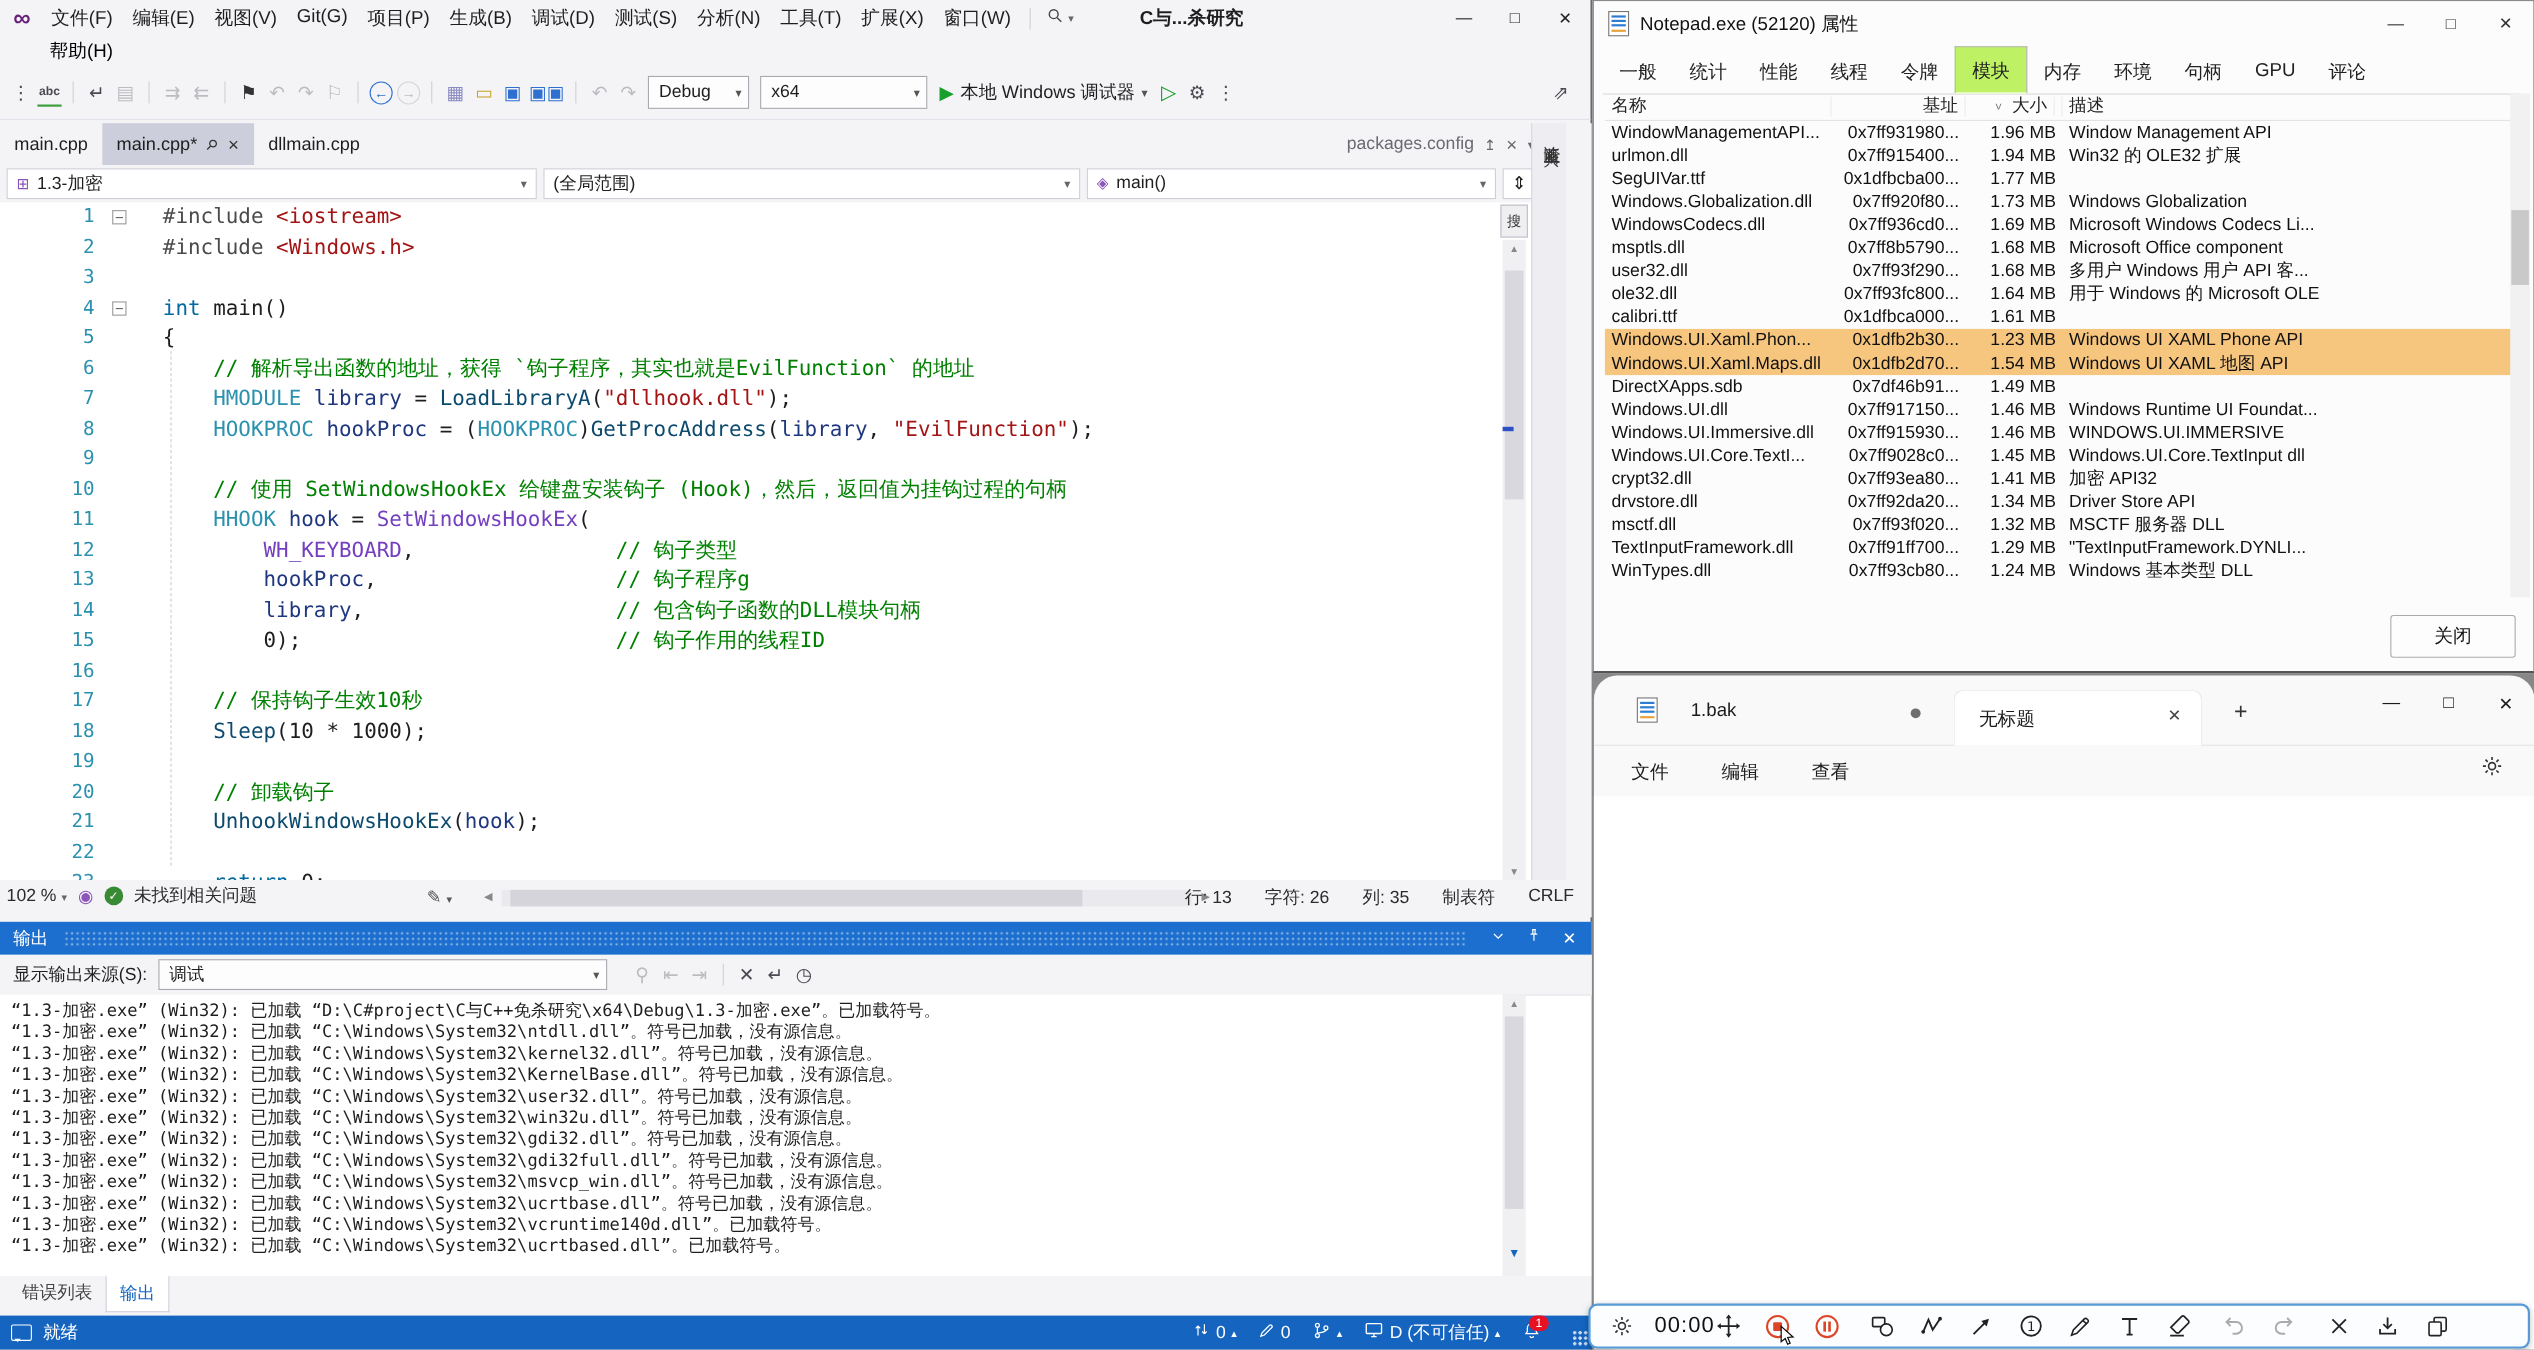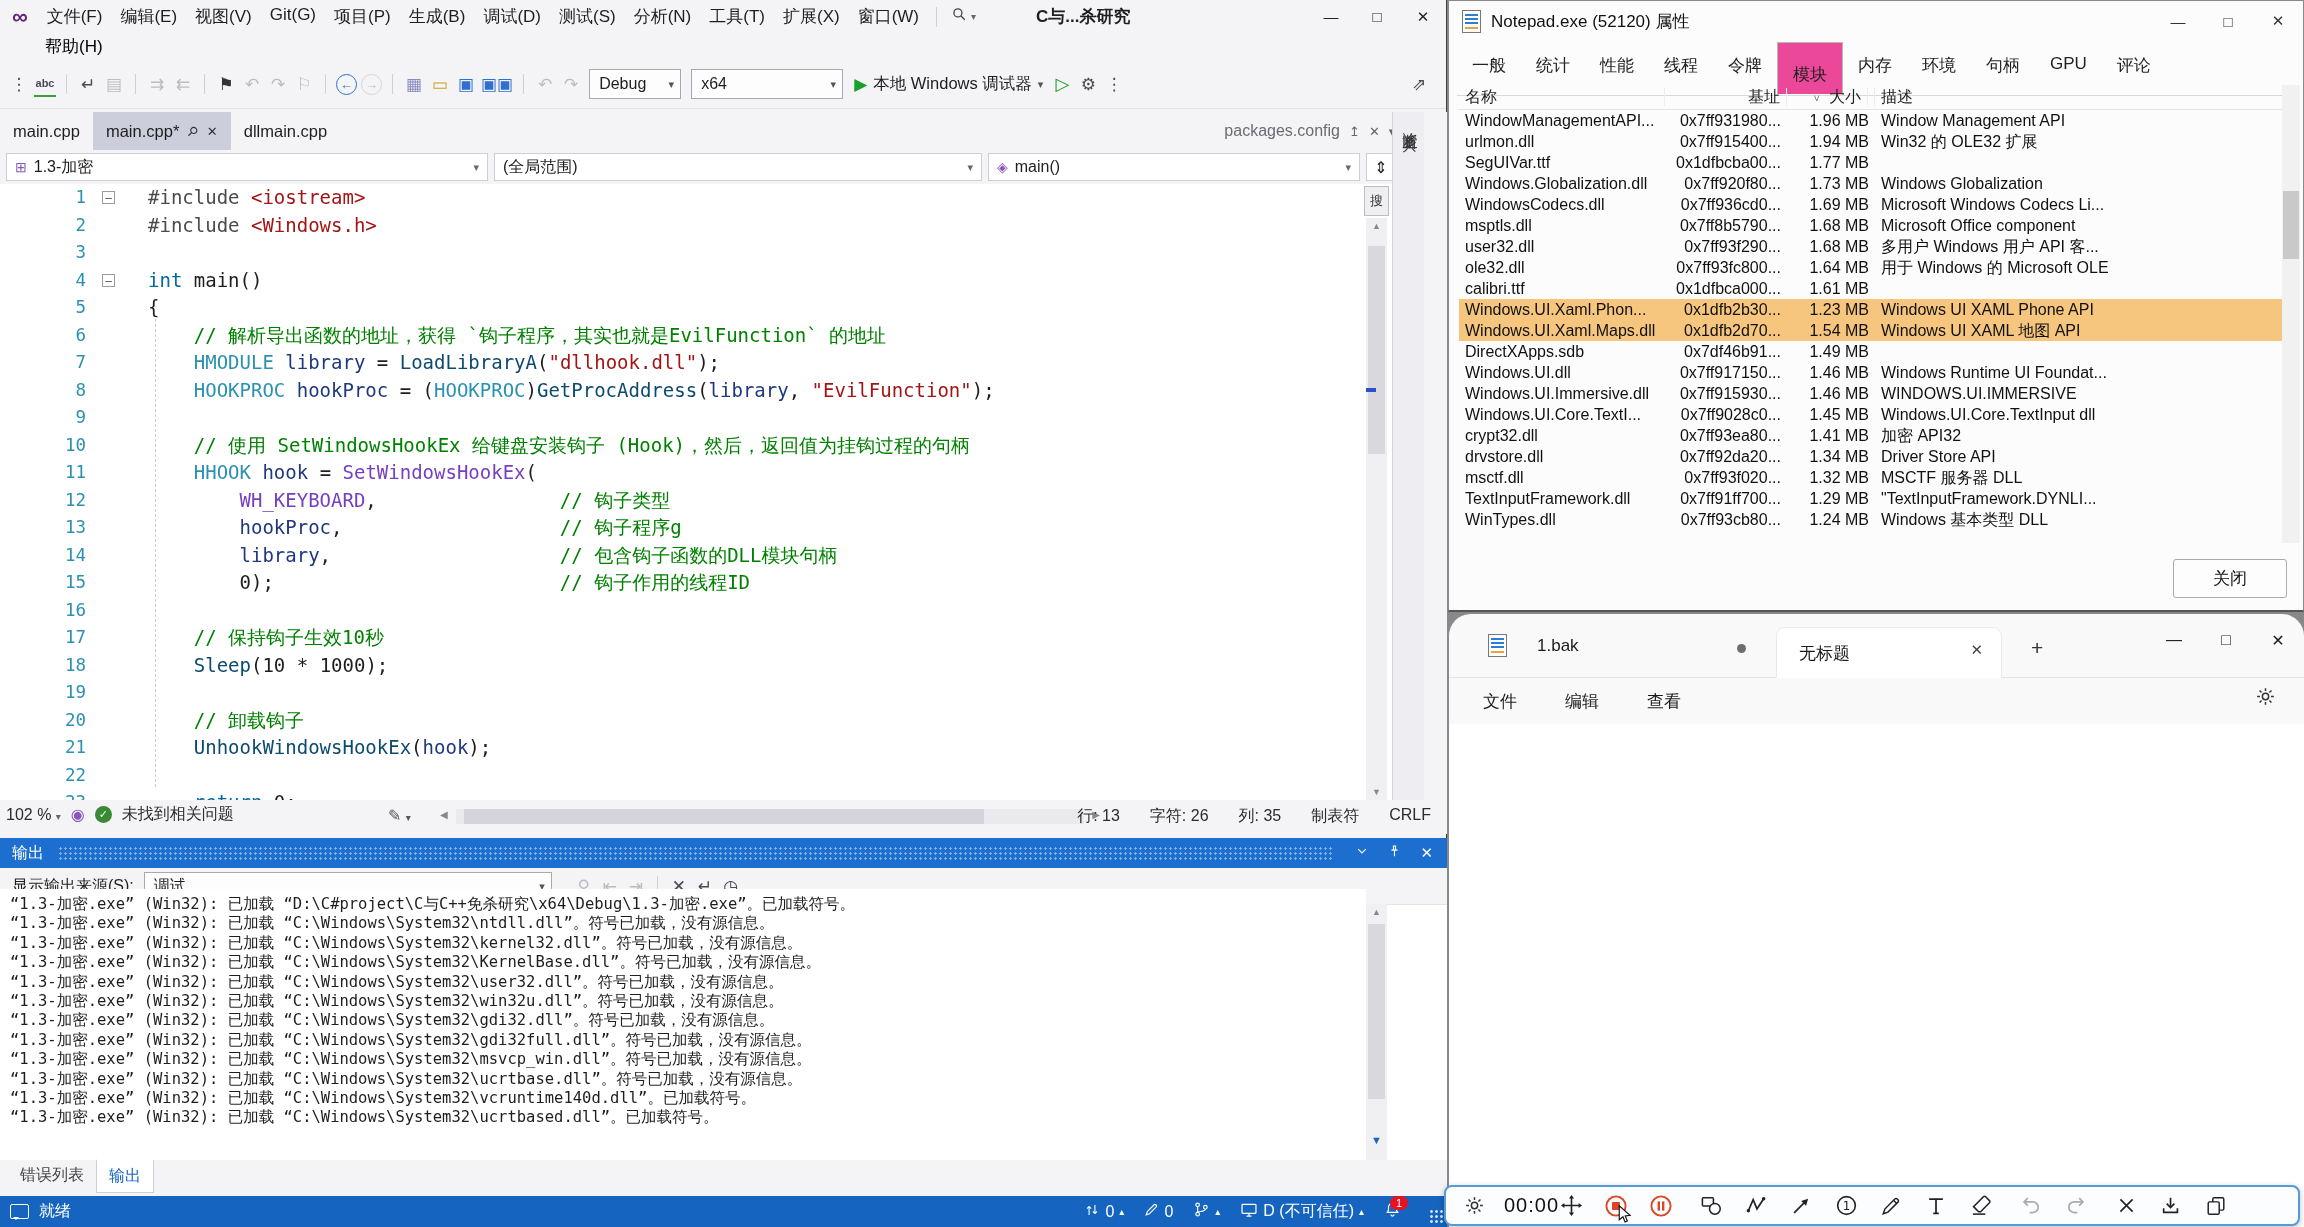--- a/index.html
+++ b/index.html
@@ -84,21 +84,21 @@
   .htrack{position:absolute;left:16px;right:16px;top:1px;height:15px;background:#EAEAEE;}
   .hthumb{position:absolute;left:8px;width:520px;top:0;height:15px;background:#D4D4DA;}
   .edstat-right{position:absolute;right:16px;top:6px;display:flex;gap:30px;white-space:nowrap;}
   
   .vs-output{position:absolute;left:0;top:838px;width:1447px;height:322px;background:#FFF;}
   .out-header{position:absolute;left:0;top:0;width:100%;height:30px;background:#1C6FCE;color:#fff;display:flex;align-items:center;font-size:16px;}
   .out-header .dots{flex:1;height:14px;margin:0 14px;background-image:radial-gradient(rgba(255,255,255,.45) 1px,transparent 1.4px);background-size:5px 5px;}
   .out-header .hic{margin:0 9px;display:flex;align-items:center;}
   .out-toolbar{position:absolute;left:0;top:30px;width:100%;height:36px;background:#F4F4F7;display:flex;align-items:center;font-size:16px;color:#1e1e1e;border-bottom:1px solid #E4E4EA;}
   .out-combo{width:408px;height:28px;margin-left:10px;}
-  .out-body{position:absolute;left:0;top:51px;width:1366px;height:256px;background:#fff;overflow:hidden;
+  .out-body{position:absolute;left:0;top:66px;width:1366px;height:256px;background:#fff;overflow:hidden;
             font-family:"DejaVu Sans Mono",monospace;font-size:15.5px;color:#1E1E1E;padding:6px 0 0 10px;box-sizing:border-box;}
   .out-line{height:19.4px;line-height:19.4px;white-space:pre;}
   .out-scroll{position:absolute;left:1366px;top:66px;width:21px;height:256px;background:#F0F0F2;}
   .out-scroll .arr{text-align:center;font-size:9px;color:#888;line-height:16px;}
   .out-thumb{position:absolute;left:2px;top:20px;width:17px;height:175px;background:#D8D8DE;}
   .out-scroll .blue{position:absolute;bottom:14px;width:100%;text-align:center;font-size:11px;color:#1565C0;}
   
   .vs-btabs{position:absolute;left:0;top:1160px;width:1447px;height:36px;background:#F4F4F7;display:flex;align-items:flex-start;padding-left:8px;box-sizing:border-box;}
   .btab{padding:5px 12px;font-size:16px;color:#444;}
   .btab.active{background:#FFF;color:#1565C0;border:1px solid #CCCEDB;border-top:2px solid #FFF;margin-top:-1px;}
@@ -116,21 +116,21 @@
   #proc{position:absolute;left:1448px;top:0;width:856px;height:612px;background:#FCFCFC;border:1px solid #8a8a8a;border-bottom:2px solid #555;box-sizing:border-box;}
   .p-titlebar{position:absolute;left:0;top:0;width:100%;height:40px;display:flex;align-items:center;font-size:17px;color:#111;}
   .np-doc-icon{width:19px;height:23px;background:#fff;border:1px solid #777;margin:0 10px 0 13px;position:relative;box-sizing:border-box;}
   .np-doc-icon i{position:absolute;left:2px;right:2px;height:2px;background:#2D7DD2;}
   .np-doc-icon i:nth-child(1){top:3px;} .np-doc-icon i:nth-child(2){top:7px;} .np-doc-icon i:nth-child(3){top:11px;}
   .np-doc-icon i:nth-child(4){top:16px;background:#E8A33D;}
   .p-btns{margin-left:auto;display:flex;}
   .p-btn{width:50px;height:40px;display:flex;align-items:center;justify-content:center;font-size:15px;color:#333;font-weight:300;}
   .p-tabs{position:absolute;left:8px;top:44px;display:flex;font-size:17px;color:#222;border-bottom:1px solid #D9D9D9;width:834px;}
   .p-tab{padding:9px 15px 8px;}
-  .p-tab.active{background:#ec4899;border:1px solid #B8B8B8;border-bottom:1px solid #FFF;margin-top:-3px;padding-top:20px;}
+  .p-tab.active{background:#bef264;border:1px solid #B8B8B8;border-bottom:1px solid #FFF;margin-top:-3px;padding-top:10px;}
   .p-table{position:absolute;left:10px;top:84px;width:824px;font-size:16px;color:#111;}
   .p-hrow{display:grid;grid-template-columns:206px 122px 88px auto;height:24px;align-items:center;border-bottom:1px solid #E3E3E3;color:#222;}
   .p-hrow span{padding:0 6px;border-right:1px solid #ECECEC;height:18px;line-height:18px;}
   .p-hrow .r{text-align:right;}
   .p-hrow .sort{color:#777;font-size:11px;margin-right:3px;}
   .p-row{display:grid;grid-template-columns:206px 122px 88px auto;height:21px;line-height:21px;white-space:nowrap;}
   .p-row span{padding:0 6px;overflow:hidden;}
   .p-row .r{text-align:right;}
   .p-row.hl{background:#F6C57E;}
   .p-scroll{position:absolute;right:3px;top:84px;width:18px;height:458px;background:#F1F1F1;}

